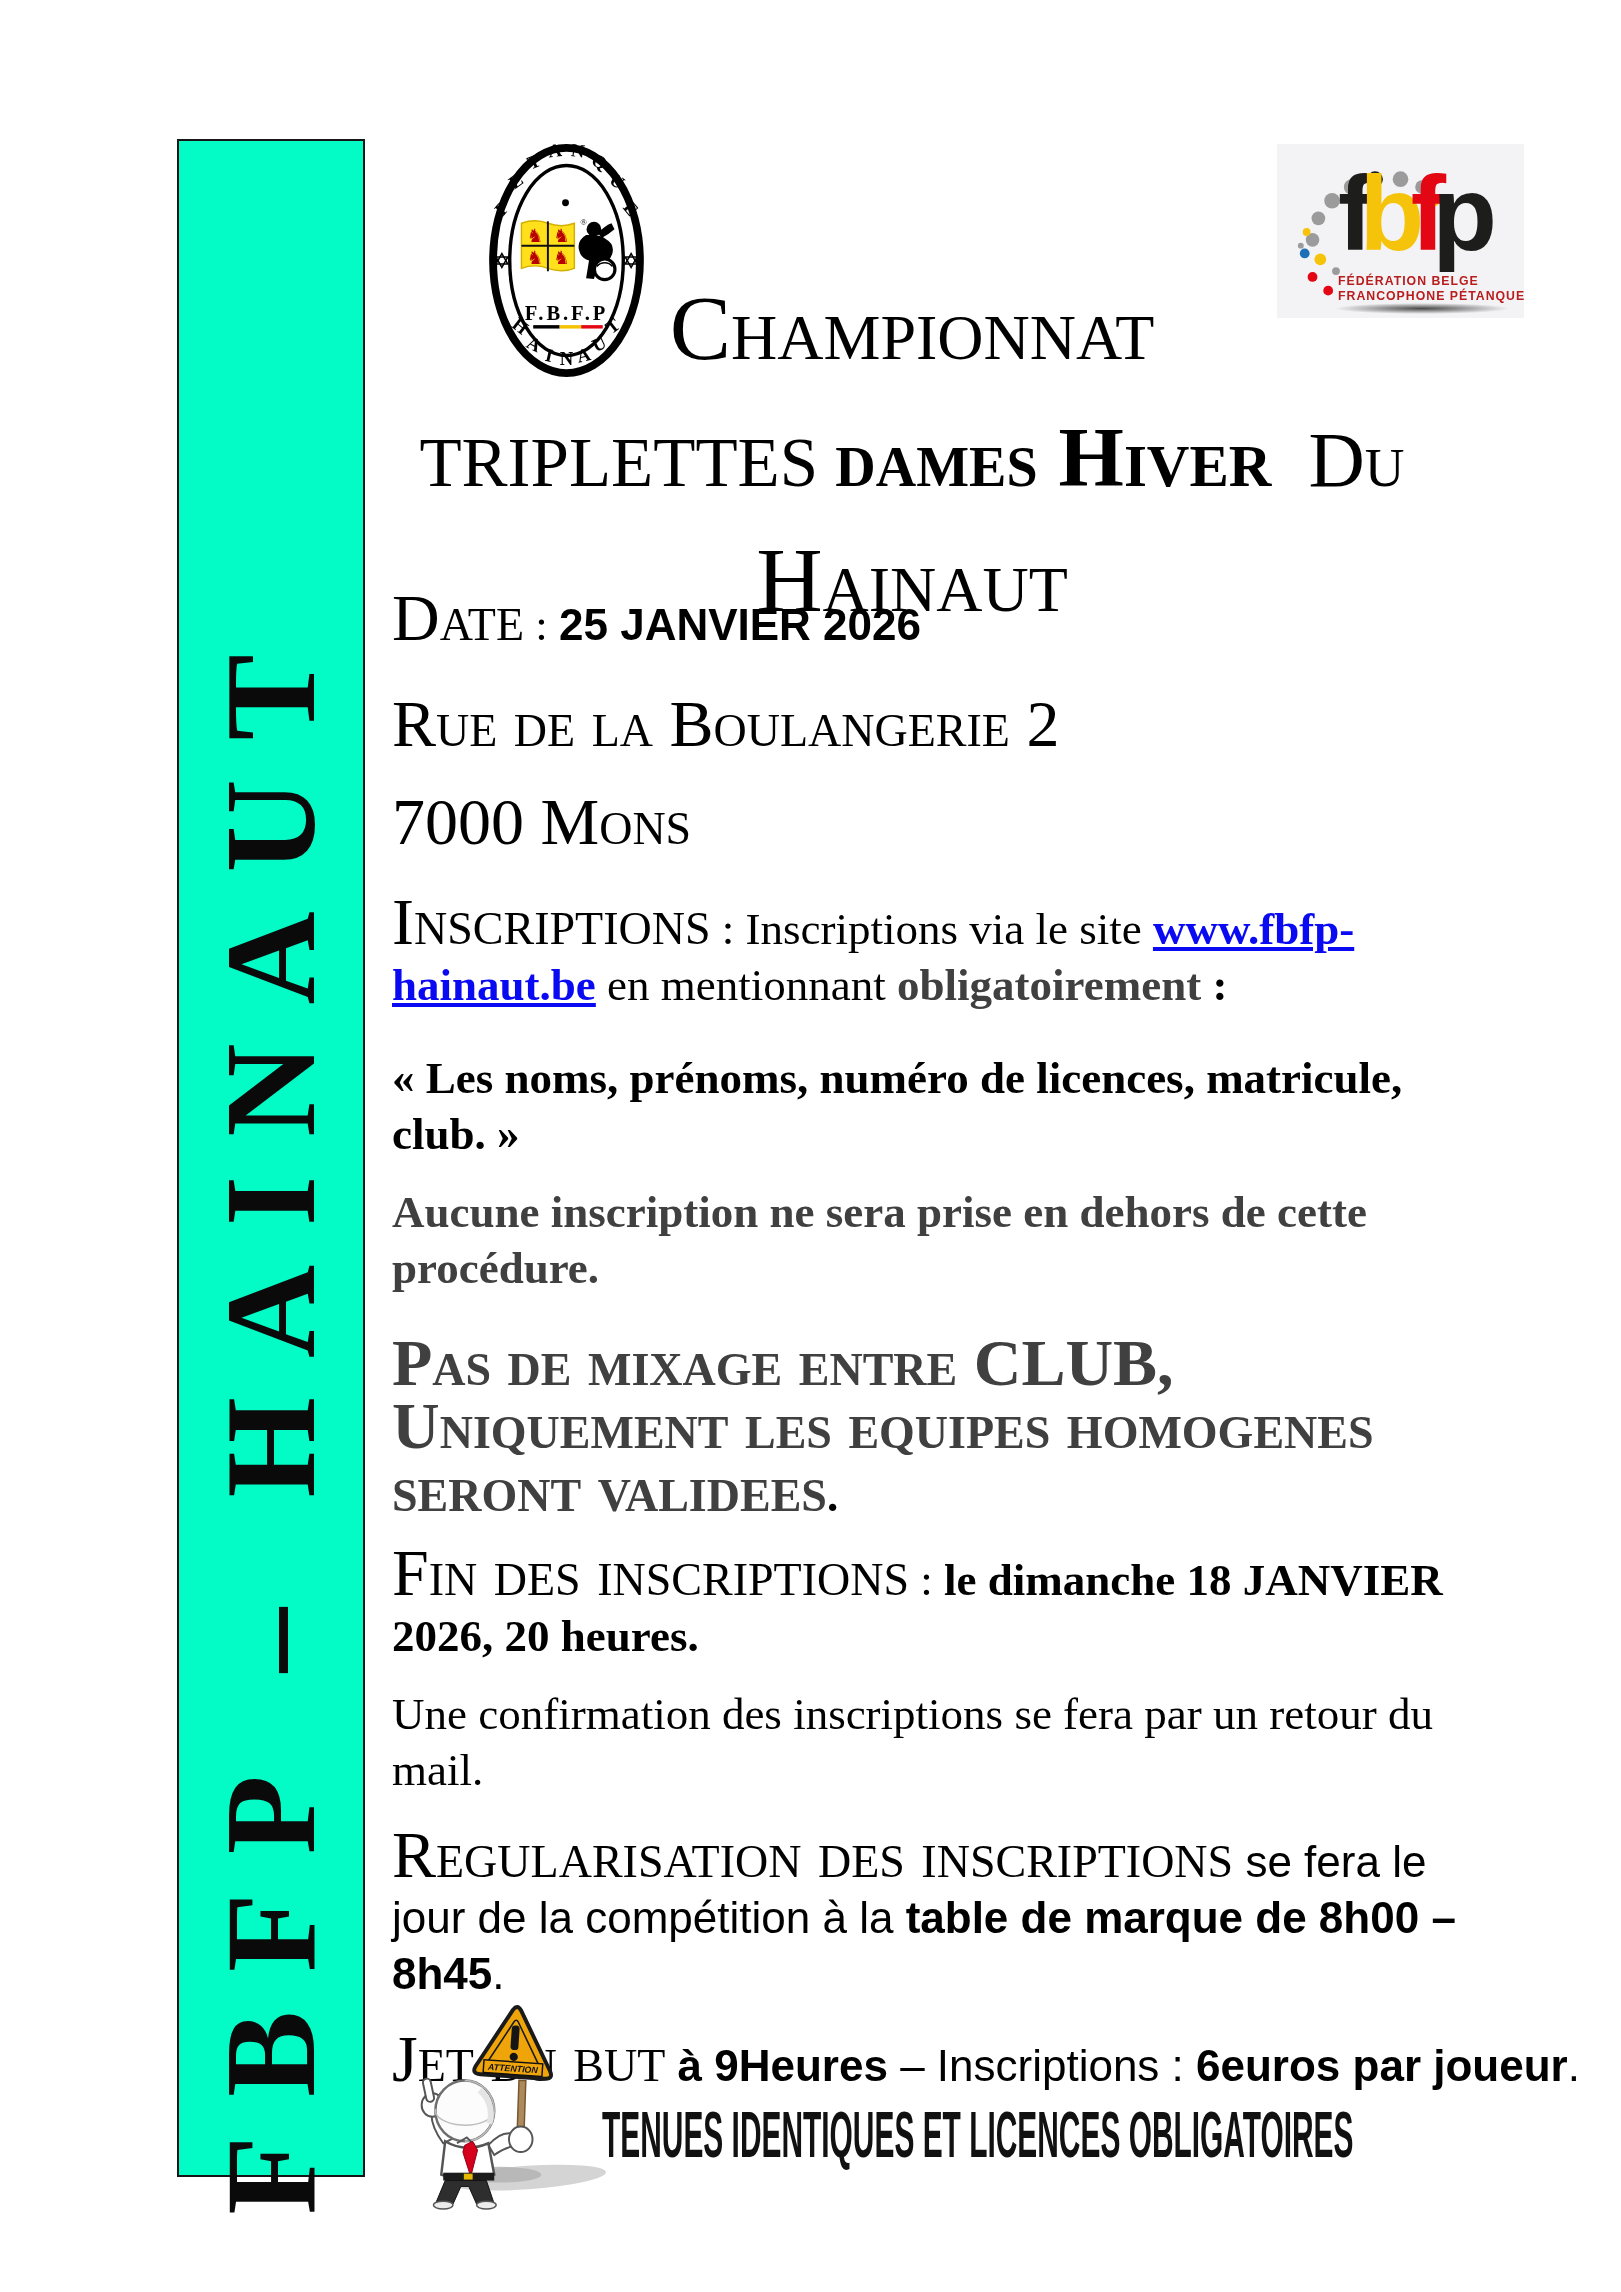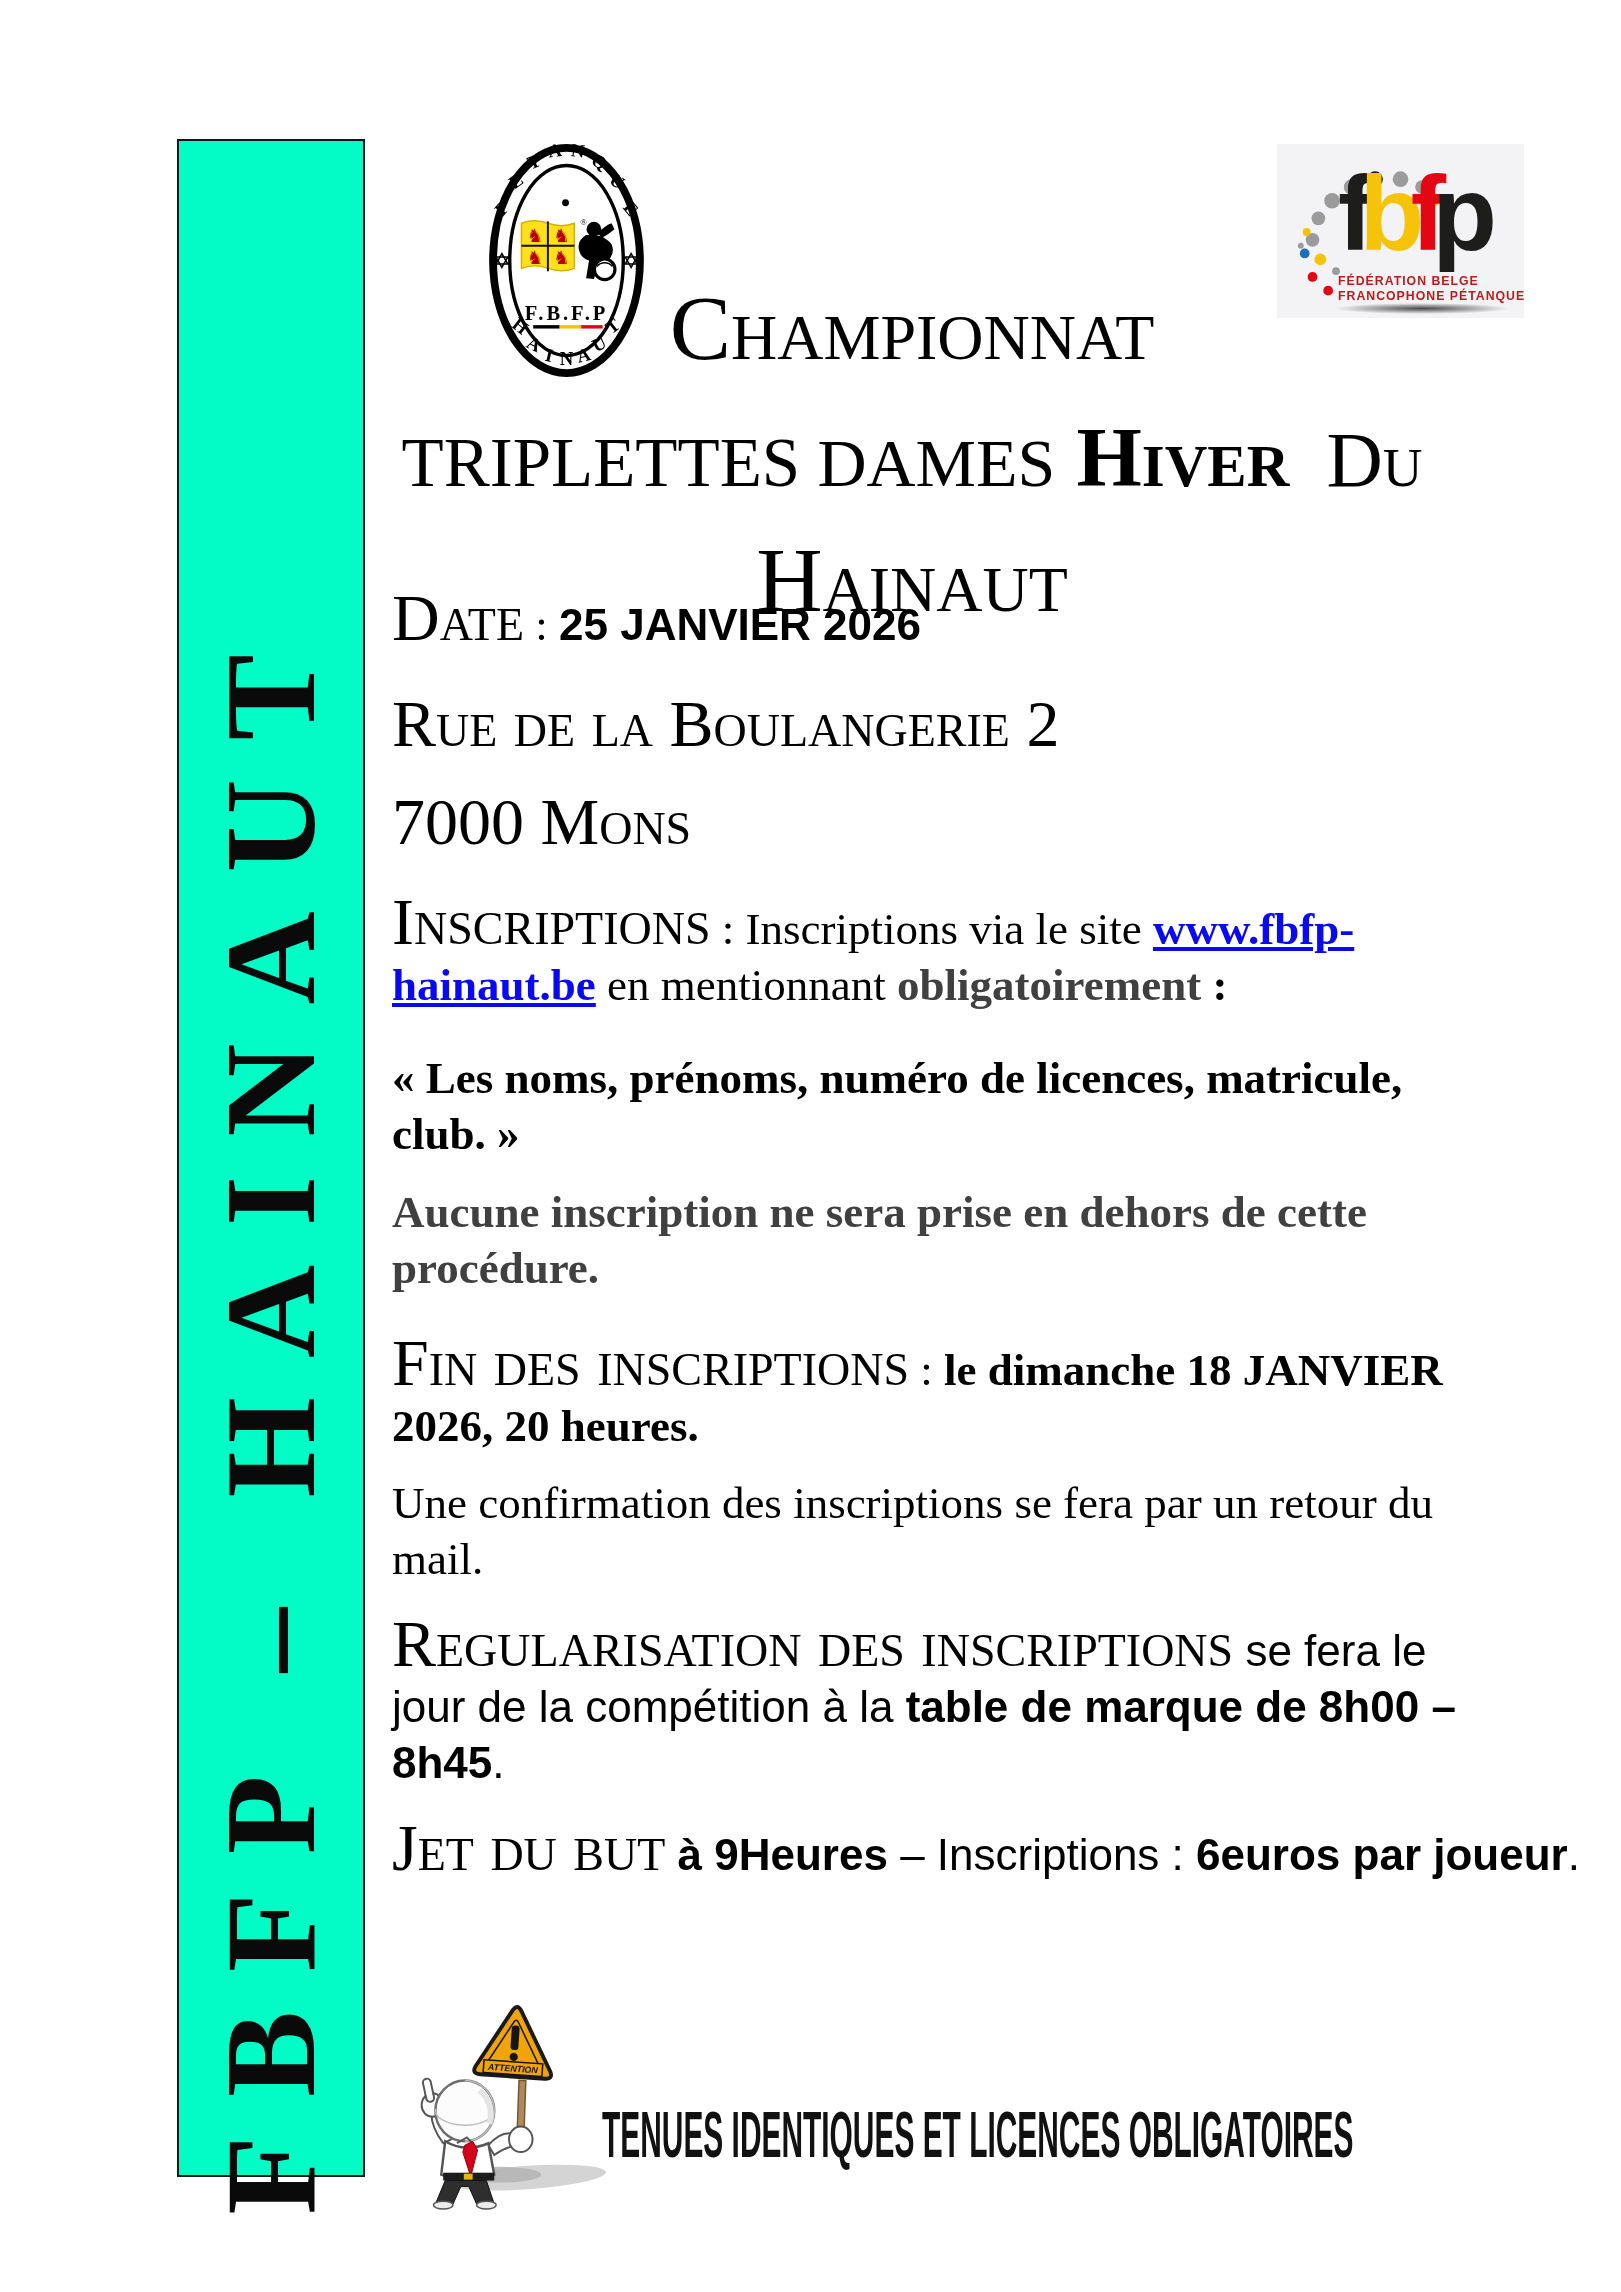--- a/index.html
+++ b/index.html
@@ -48,21 +48,21 @@
   }
   .fbfp-dots { position:absolute; left:0; top:0; }
 
   
   .title { position:absolute; left:363px; top:274px; width:1098px; text-align:center; }
   .tl1 { line-height:108px; }
   .tl2 { line-height:100px; }
   .tl3 { line-height:98px; }
   .t-sc   { font-variant:small-caps; font-size:92px; }
   .t-caps { font-size:69px; }
-  .t-dames{ font-size:68px; font-weight:normal; }
+  .t-dames{ font-size:56px; font-weight:bold; }
   .t-hiver{ font-size:84px; font-weight:bold; font-variant:small-caps; }
   .t-du   { font-size:78px; font-variant:small-caps; margin-left:17.6px; }
 
   
   .body { position:absolute; left:392px; top:590px; width:1086px; font-size:45px; line-height:56px; }
   .body p { margin:0; }
   .mb44{ margin-bottom:43px !important; } .mb38{ margin-bottom:37px !important; }
   .mb36{ margin-bottom:35px !important; } .mb30{ margin-bottom:29px !important; }
   .mb22{ margin-bottom:21.6px !important; } .mb40{ margin-bottom:39px !important; }
   .sc   { font-variant:small-caps; font-size:66px; }
@@ -217,20 +217,23 @@
     </p>
 
     <p class="bold mb22">
       <span>« Les noms, prénoms, numéro de licences, matricule, club. »</span>
     </p>
 
     <p class="mb40">
       <span class="red bold">Aucune inscription ne sera prise en dehors de cette procédure.</span>
     </p>
 
+    <p class="mb22">
+      <span class="sc bold red">Pas de mixage entre CLUB, Uniquement les equipes homogenes seront validees</span><span class="bold">.</span>
+    </p>
 
     <p class="mb22">
       <span class="sc">Fin des inscriptions</span><span> : </span><span class="bold">le dimanche 18 JANVIER 2026, 20 heures.</span>
     </p>
 
     <p class="mb30">
       <span>Une confirmation des inscriptions se fera par un retour du mail.</span>
     </p>
 
     <p class="mb30">

